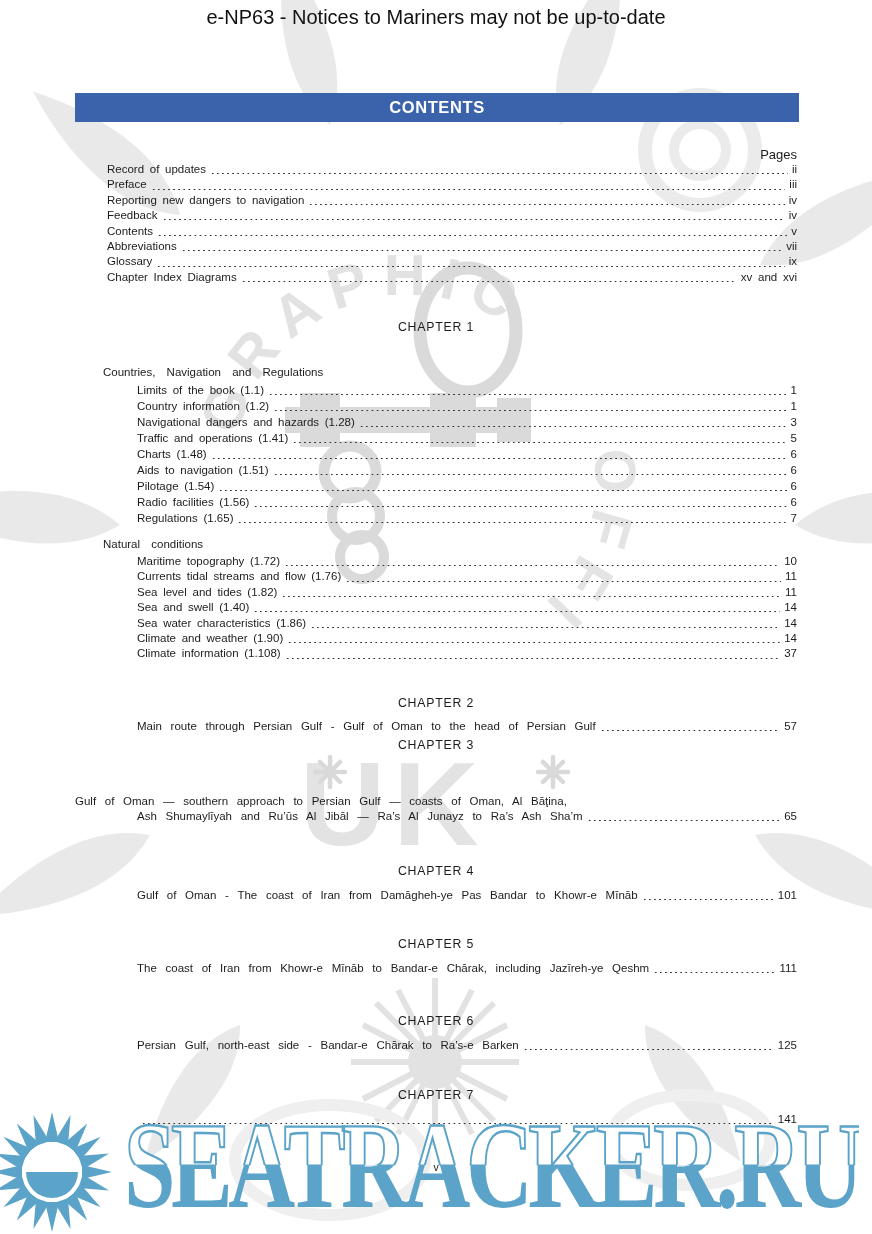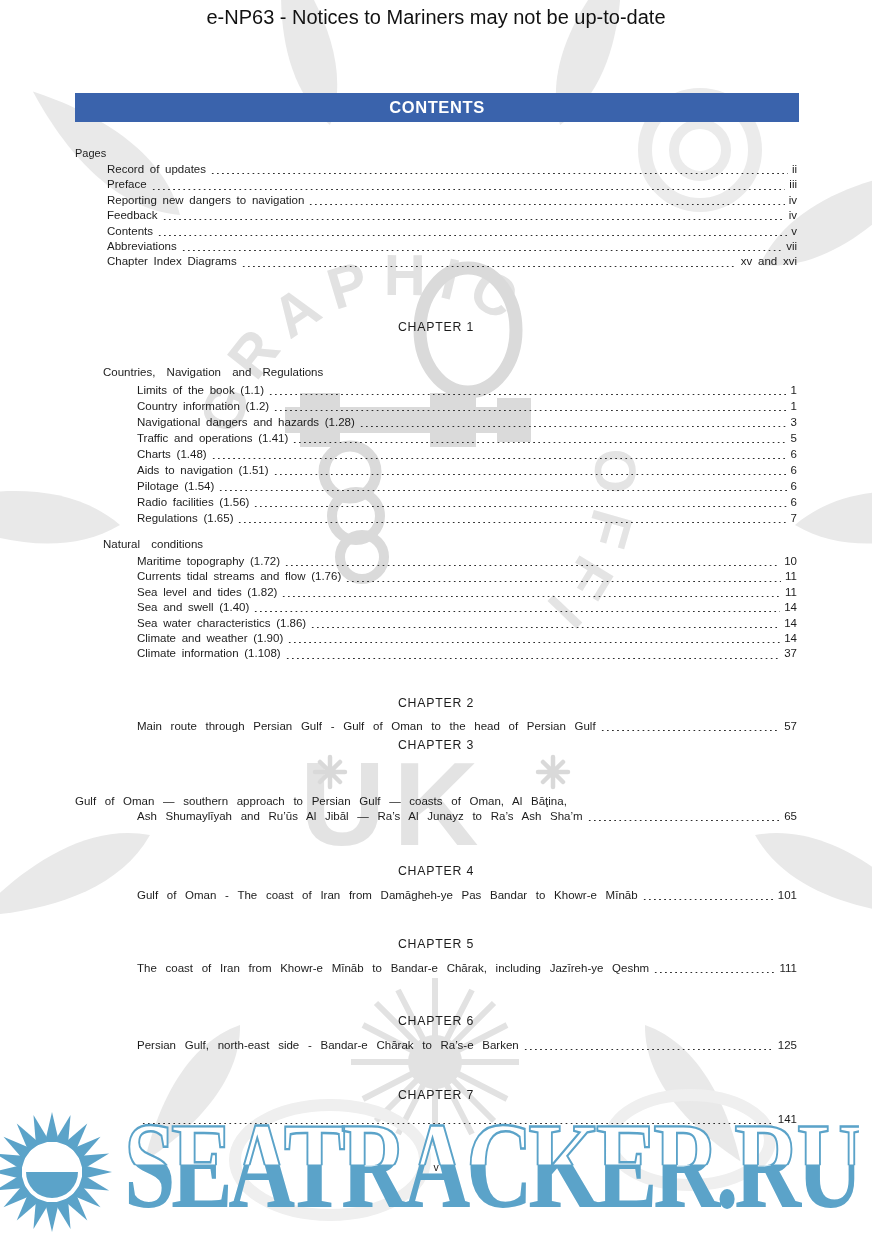--- a/index.html
+++ b/index.html
@@ -7,21 +7,21 @@
     width:872px;height:1234px;position:relative;overflow:hidden;background:#fff;
     font-family:"Liberation Sans",sans-serif;color:#1c1c1c;
   }
   .abs{position:absolute;}
   .crest{left:0;top:0;z-index:0;}
   .doc-title{top:6px;left:0;width:100%;text-align:center;font-size:20px;color:#111;z-index:2;}
   .banner{left:75px;top:93px;width:724px;height:29px;background:var(--banner-blue,#3a63ac);
     display:flex;align-items:center;justify-content:center;z-index:2;}
   .banner span{color:#fff;font-weight:bold;font-size:16.5px;letter-spacing:.6px;}
   .col{left:75px;width:722px;z-index:2;}
-  .pages-head{top:147px;text-align:left;font-size:11px;}
+  .pages-head{top:147px;text-align:right;font-size:13px;}
   .row{display:flex;align-items:baseline;font-size:11.5px;line-height:15.4px;word-spacing:2.5px;margin-left:32px;}
   .lh16 .row{line-height:16px;justify-content:center;}
   .row .lbl{white-space:nowrap;}
   .row.ind{padding-left:30px;}
   .row.ind2{padding-left:16px;}
   .leader{flex:1;align-self:flex-end;height:11px;margin:0 4px 0 5px;
     background:radial-gradient(circle 1.05px at 1.6px 1.6px,#2e2e2e 99%,rgba(0,0,0,0)) left 0 bottom 2px / 5.1px 3.2px repeat-x;}
   .pg{white-space:nowrap;}
   .chap-head{text-align:center;font-size:12.3px;letter-spacing:.8px;}
   .sec-title{font-size:11.5px;word-spacing:8px;margin-left:28px;}
@@ -133,20 +133,25 @@
       <span class="lbl">Contents</span>
       <span class="leader"></span>
       <span class="pg">v</span>
     </div>
   <div class="row">
       <span class="lbl">Abbreviations</span>
       <span class="leader"></span>
       <span class="pg">vii</span>
     </div>
   <div class="row">
+      <span class="lbl">Glossary</span>
+      <span class="leader"></span>
+      <span class="pg">ix</span>
+    </div>
+  <div class="row">
       <span class="lbl">Chapter Index Diagrams</span>
       <span class="leader"></span>
       <span class="pg">xv and xvi</span>
     </div>
 </div>
 
 <div class="abs col chap-head" style="top:320px">CHAPTER 1</div>
 
 <div class="abs col sec-title" style="top:366px">Countries, Navigation and Regulations</div>
 <div class="abs col lh16" style="top:382px">

